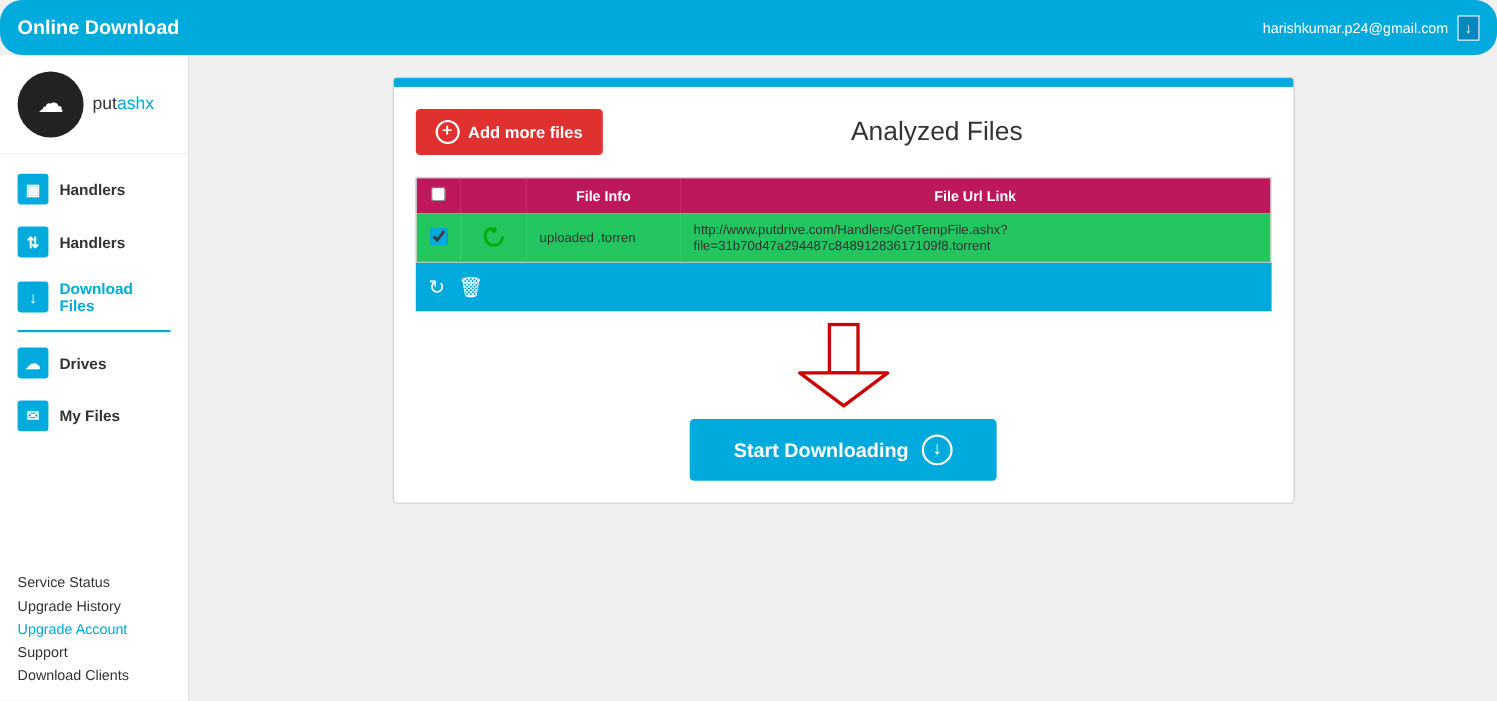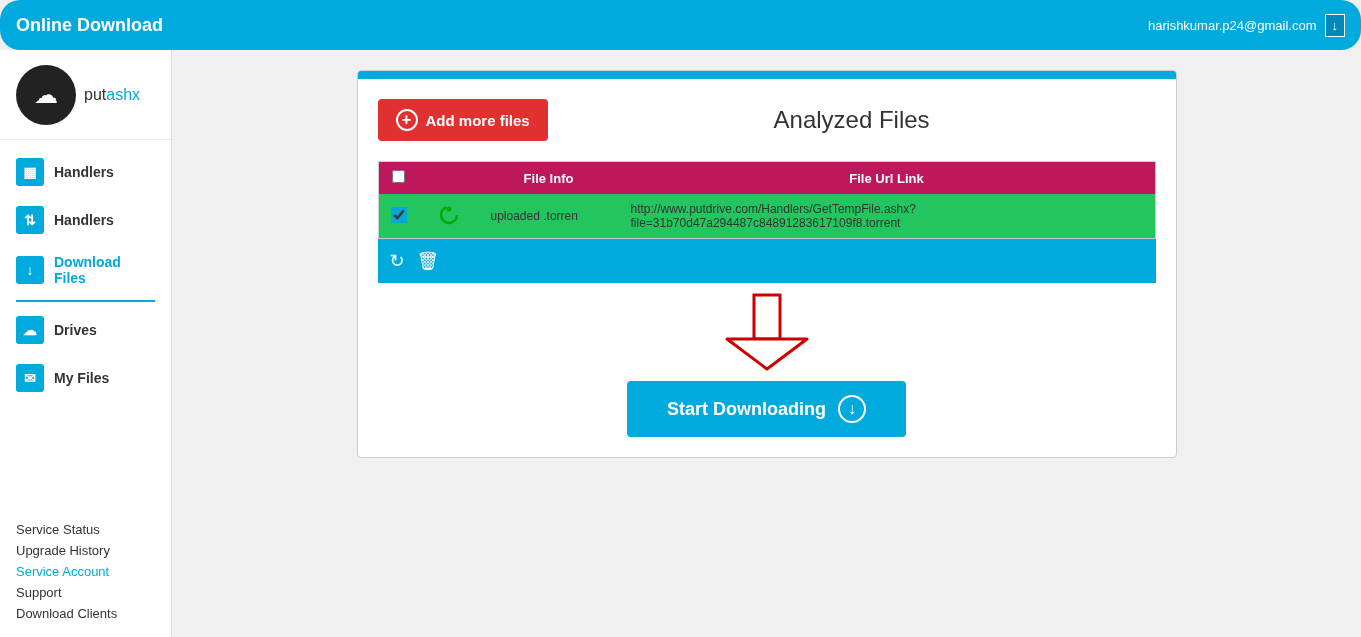--- a/index.html
+++ b/index.html
@@ -350,21 +350,21 @@
 
       <div class="nav-item">
         <div class="nav-icon-box">✉</div>
         <span>My Files</span>
       </div>
     </div>
 
     <div class="bottom-links">
       <span class="bottom-link">Service Status</span>
       <span class="bottom-link">Upgrade History</span>
-      <span class="bottom-link blue">Service Account</span>
+      <span class="bottom-link blue">Upgrade Account</span>
       <span class="bottom-link">Support</span>
       <span class="bottom-link">Download Clients</span>
     </div>
   </div>
 
   <div class="main-content">
 
     <div class="panel">
       <div class="panel-header"></div>
       <div class="panel-body">

